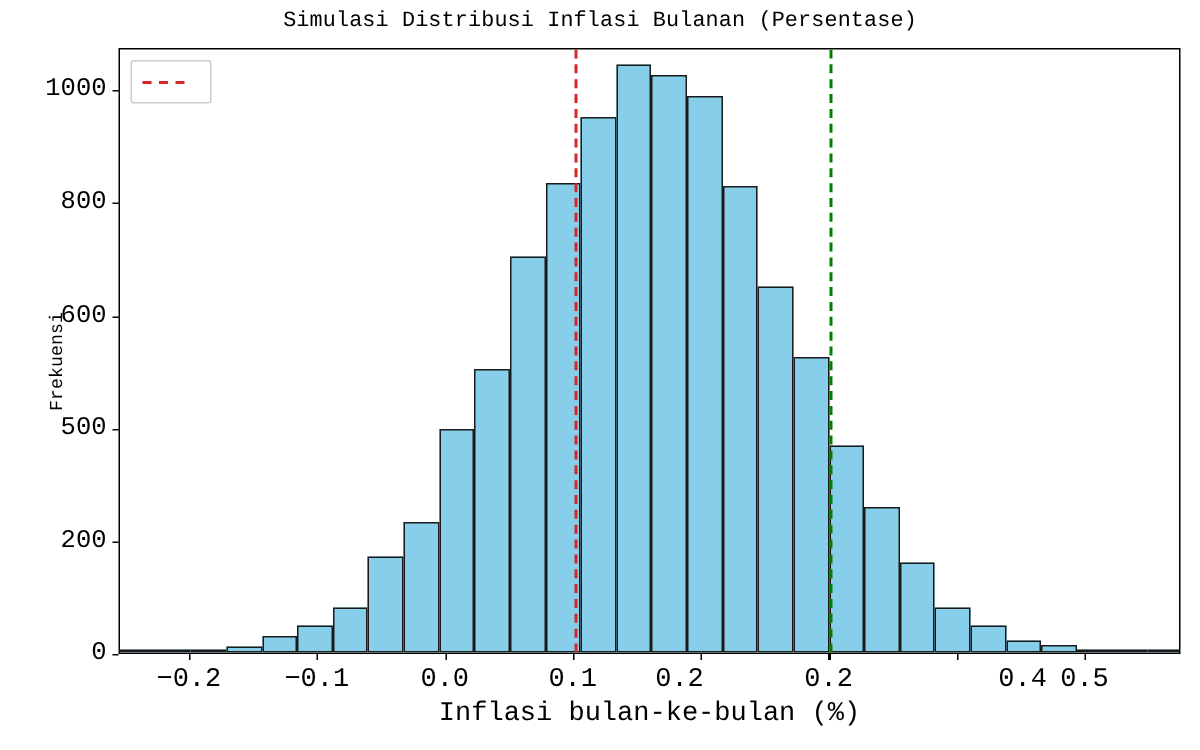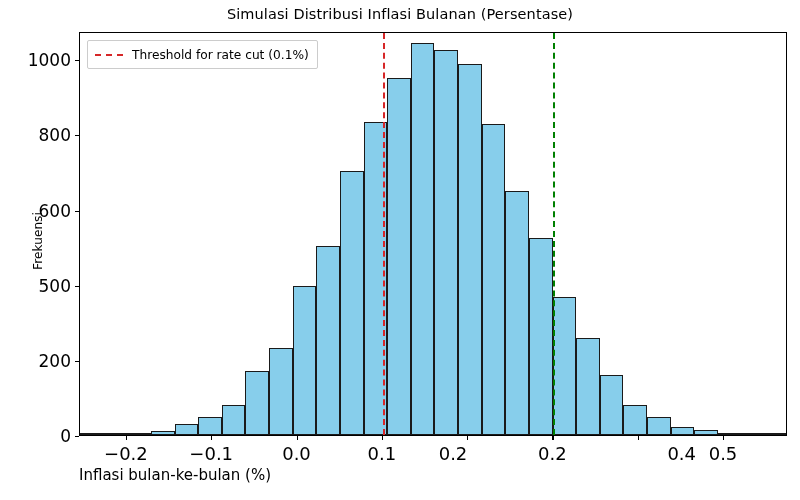--- a/index.html
+++ b/index.html
@@ -12,20 +12,21 @@
     width: 800px;
     height: 500px;
     font-family: "DejaVu Sans", sans-serif;
     overflow: hidden;
   }
   #figure {
     position: relative;
     width: 800px;
     height: 500px;
     background: #ffffff;
+    font-family: Liberation Mono, monospace;
   }
 
   
   #chart-title {
     position: absolute;
     left: 0;
     top: 6px;
     width: 800px;
     text-align: center;
     font-size: 14.5px;
@@ -99,21 +100,22 @@
     white-space: nowrap;
     transform: translateX(-50%);
   }
 
   
   #xlabel {
     position: absolute;
     left: 79px;
     width: 708px;
     top: 466px;
-    font-size: 15px;
+    text-align: center;
+    font-size: 18px;
     color: #000000;
   }
   #ylabel {
     position: absolute;
     left: -62px;
     top: 234px;
     width: 200px;
     text-align: center;
     font-size: 12.2px;
     color: #000000;
@@ -229,17 +231,16 @@
       <div class="xtick-mark" style="left: 723.024px;"></div>
       <div class="xtick-label" style="left: 723.024px;">0.5</div>
     </div>
 
   <div id="xlabel">Inflasi bulan-ke-bulan (%)</div>
   <div id="ylabel">Frekuensi</div>
 
   <div id="legend">
       <div class="legend-row">
         <span class="legend-swatch" style="border-top-color: rgb(214, 39, 40);"></span>
-        <span class="legend-text">Threshold for rate cut (0.1%)</span>
       </div>
     </div>
 
 </div>
 
 </body></html>

